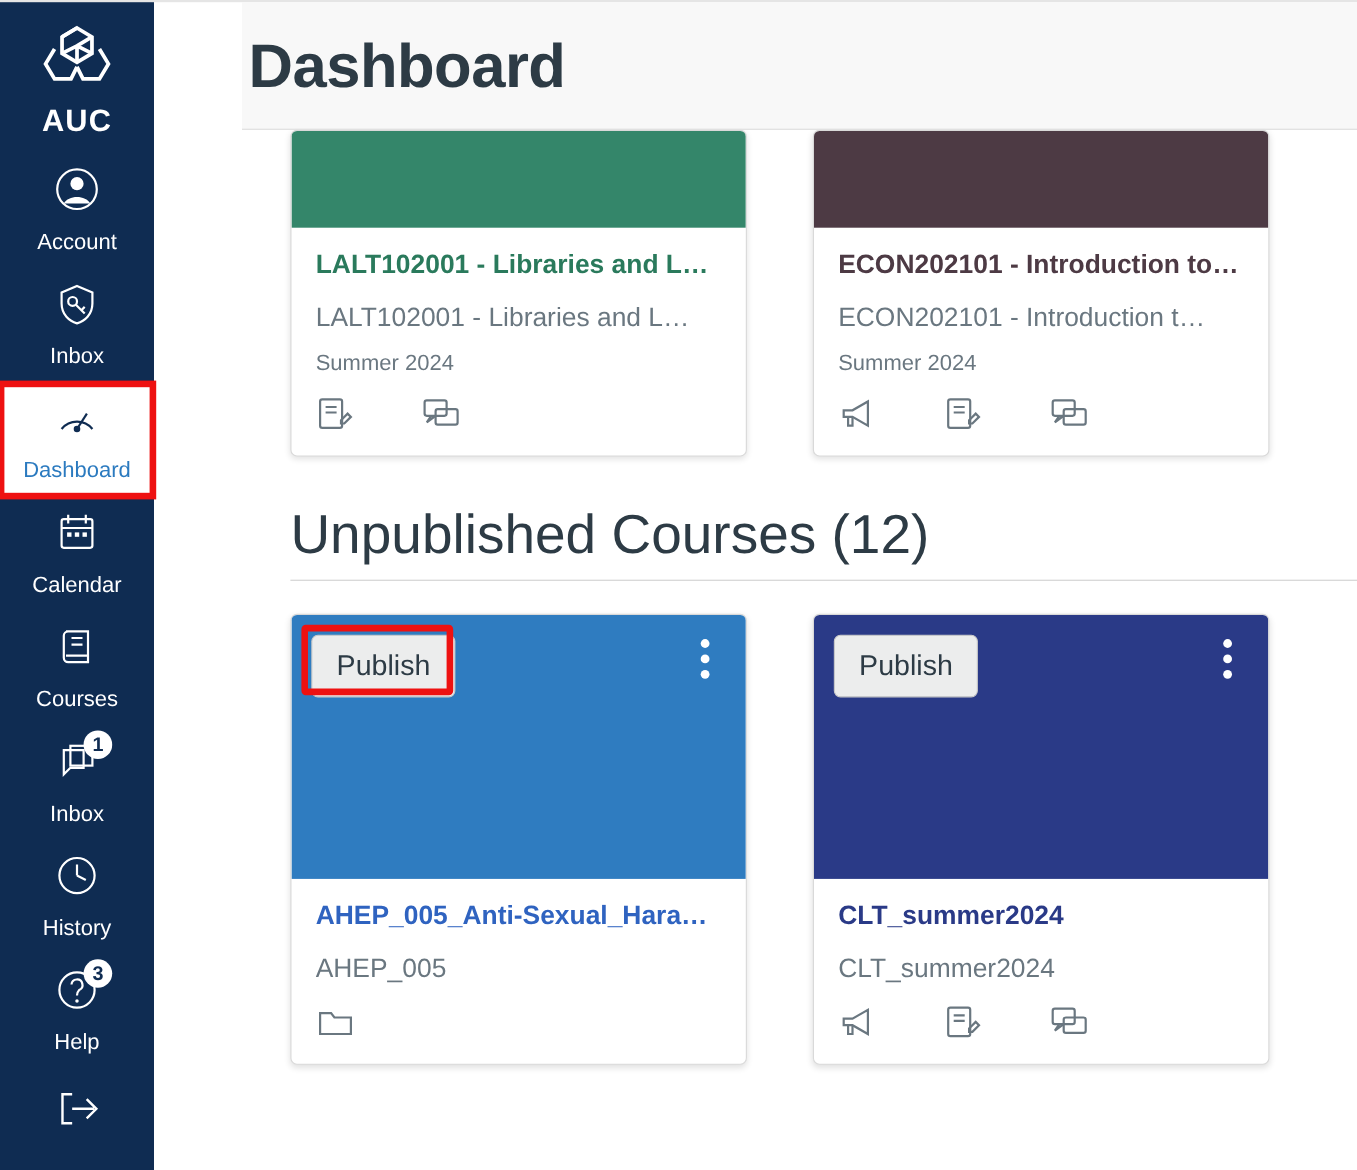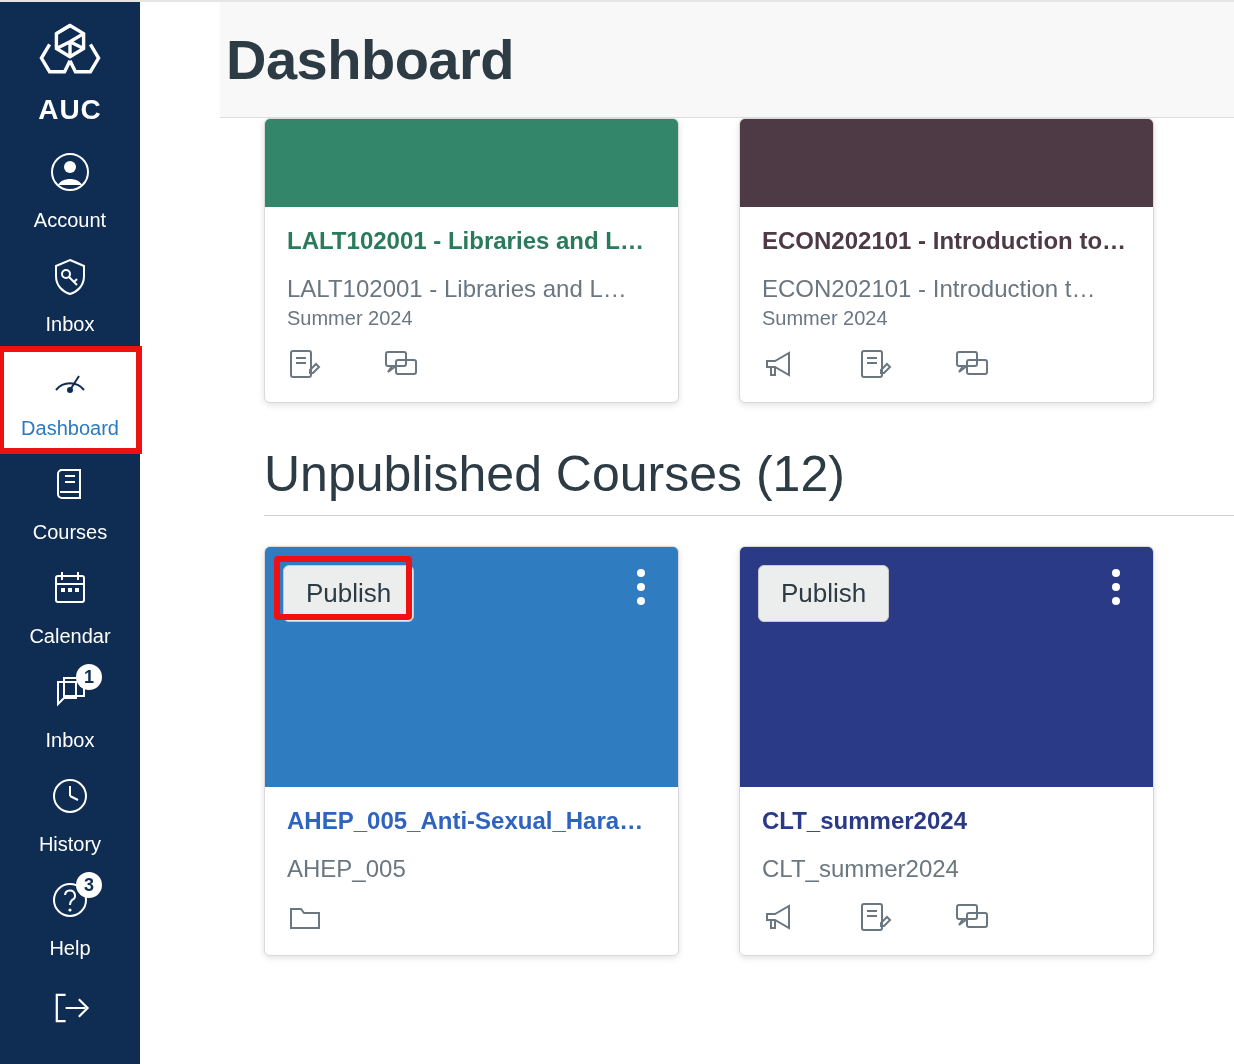--- a/index.html
+++ b/index.html
@@ -148,21 +148,21 @@
   }
   .card-sub {
     font-size: 24px;
     color: #6a7780;
     white-space: nowrap; overflow:hidden; text-overflow:ellipsis;
     margin-top: 20px;
   }
   .card-term {
     font-size: 20px;
     color: #6a7780;
-    margin-top: 4px;
+    margin-top: 16px;
   }
   .card-actions {
     display:flex; gap: 60px;
     padding: 0 22px 22px;
   }
   .card-actions .act {
     width: 36px; height: 32px;
     display:flex; align-items:center; justify-content:center;
     cursor:pointer;
   }
@@ -256,47 +256,47 @@
               <line x1="20" y1="30" x2="29" y2="16"></line>
               <circle cx="20" cy="30" r="2" fill="#0f2c52"></circle>
             </svg>
         </div>
         <span>Dashboard</span>
       </div>
 
       <div class="nav-item">
         <div class="nav-icon">
           <svg viewBox="0 0 40 40">
-              <path d="M10 6 H30 V34 H12 A4 4 0 0 1 8 30 V10 A4 4 0 0 1 12 6"></path>
-              <line x1="10" y1="28" x2="30" y2="28"></line>
-              <line x1="15" y1="12" x2="25" y2="12"></line>
-              <line x1="15" y1="18" x2="25" y2="18"></line>
-            </svg>
-        </div>
-        <span>Courses</span>
-      </div>
-
-      <div class="nav-item">
-        <div class="nav-icon">
-          <svg viewBox="0 0 40 40">
               <rect x="6" y="8" width="28" height="26" rx="2"></rect>
               <line x1="6" y1="16" x2="34" y2="16"></line>
               <line x1="12" y1="4" x2="12" y2="12"></line>
               <line x1="28" y1="4" x2="28" y2="12"></line>
               <rect x="11" y="20" width="4" height="4" fill="#fff" stroke="none"></rect>
               <rect x="18" y="20" width="4" height="4" fill="#fff" stroke="none"></rect>
               <rect x="25" y="20" width="4" height="4" fill="#fff" stroke="none"></rect>
             </svg>
         </div>
         <span>Calendar</span>
       </div>
 
       <div class="nav-item">
         <div class="nav-icon">
           <svg viewBox="0 0 40 40">
+              <path d="M10 6 H30 V34 H12 A4 4 0 0 1 8 30 V10 A4 4 0 0 1 12 6"></path>
+              <line x1="10" y1="28" x2="30" y2="28"></line>
+              <line x1="15" y1="12" x2="25" y2="12"></line>
+              <line x1="15" y1="18" x2="25" y2="18"></line>
+            </svg>
+        </div>
+        <span>Courses</span>
+      </div>
+
+      <div class="nav-item">
+        <div class="nav-icon">
+          <svg viewBox="0 0 40 40">
               <path d="M8 10 H26 V26 H14 L8 32 Z"></path>
               <rect x="14" y="6" width="20" height="18"></rect>
             </svg>
           <div class="badge">1</div>
         </div>
         <span>Inbox</span>
       </div>
 
       <div class="nav-item">
         <div class="nav-icon">

